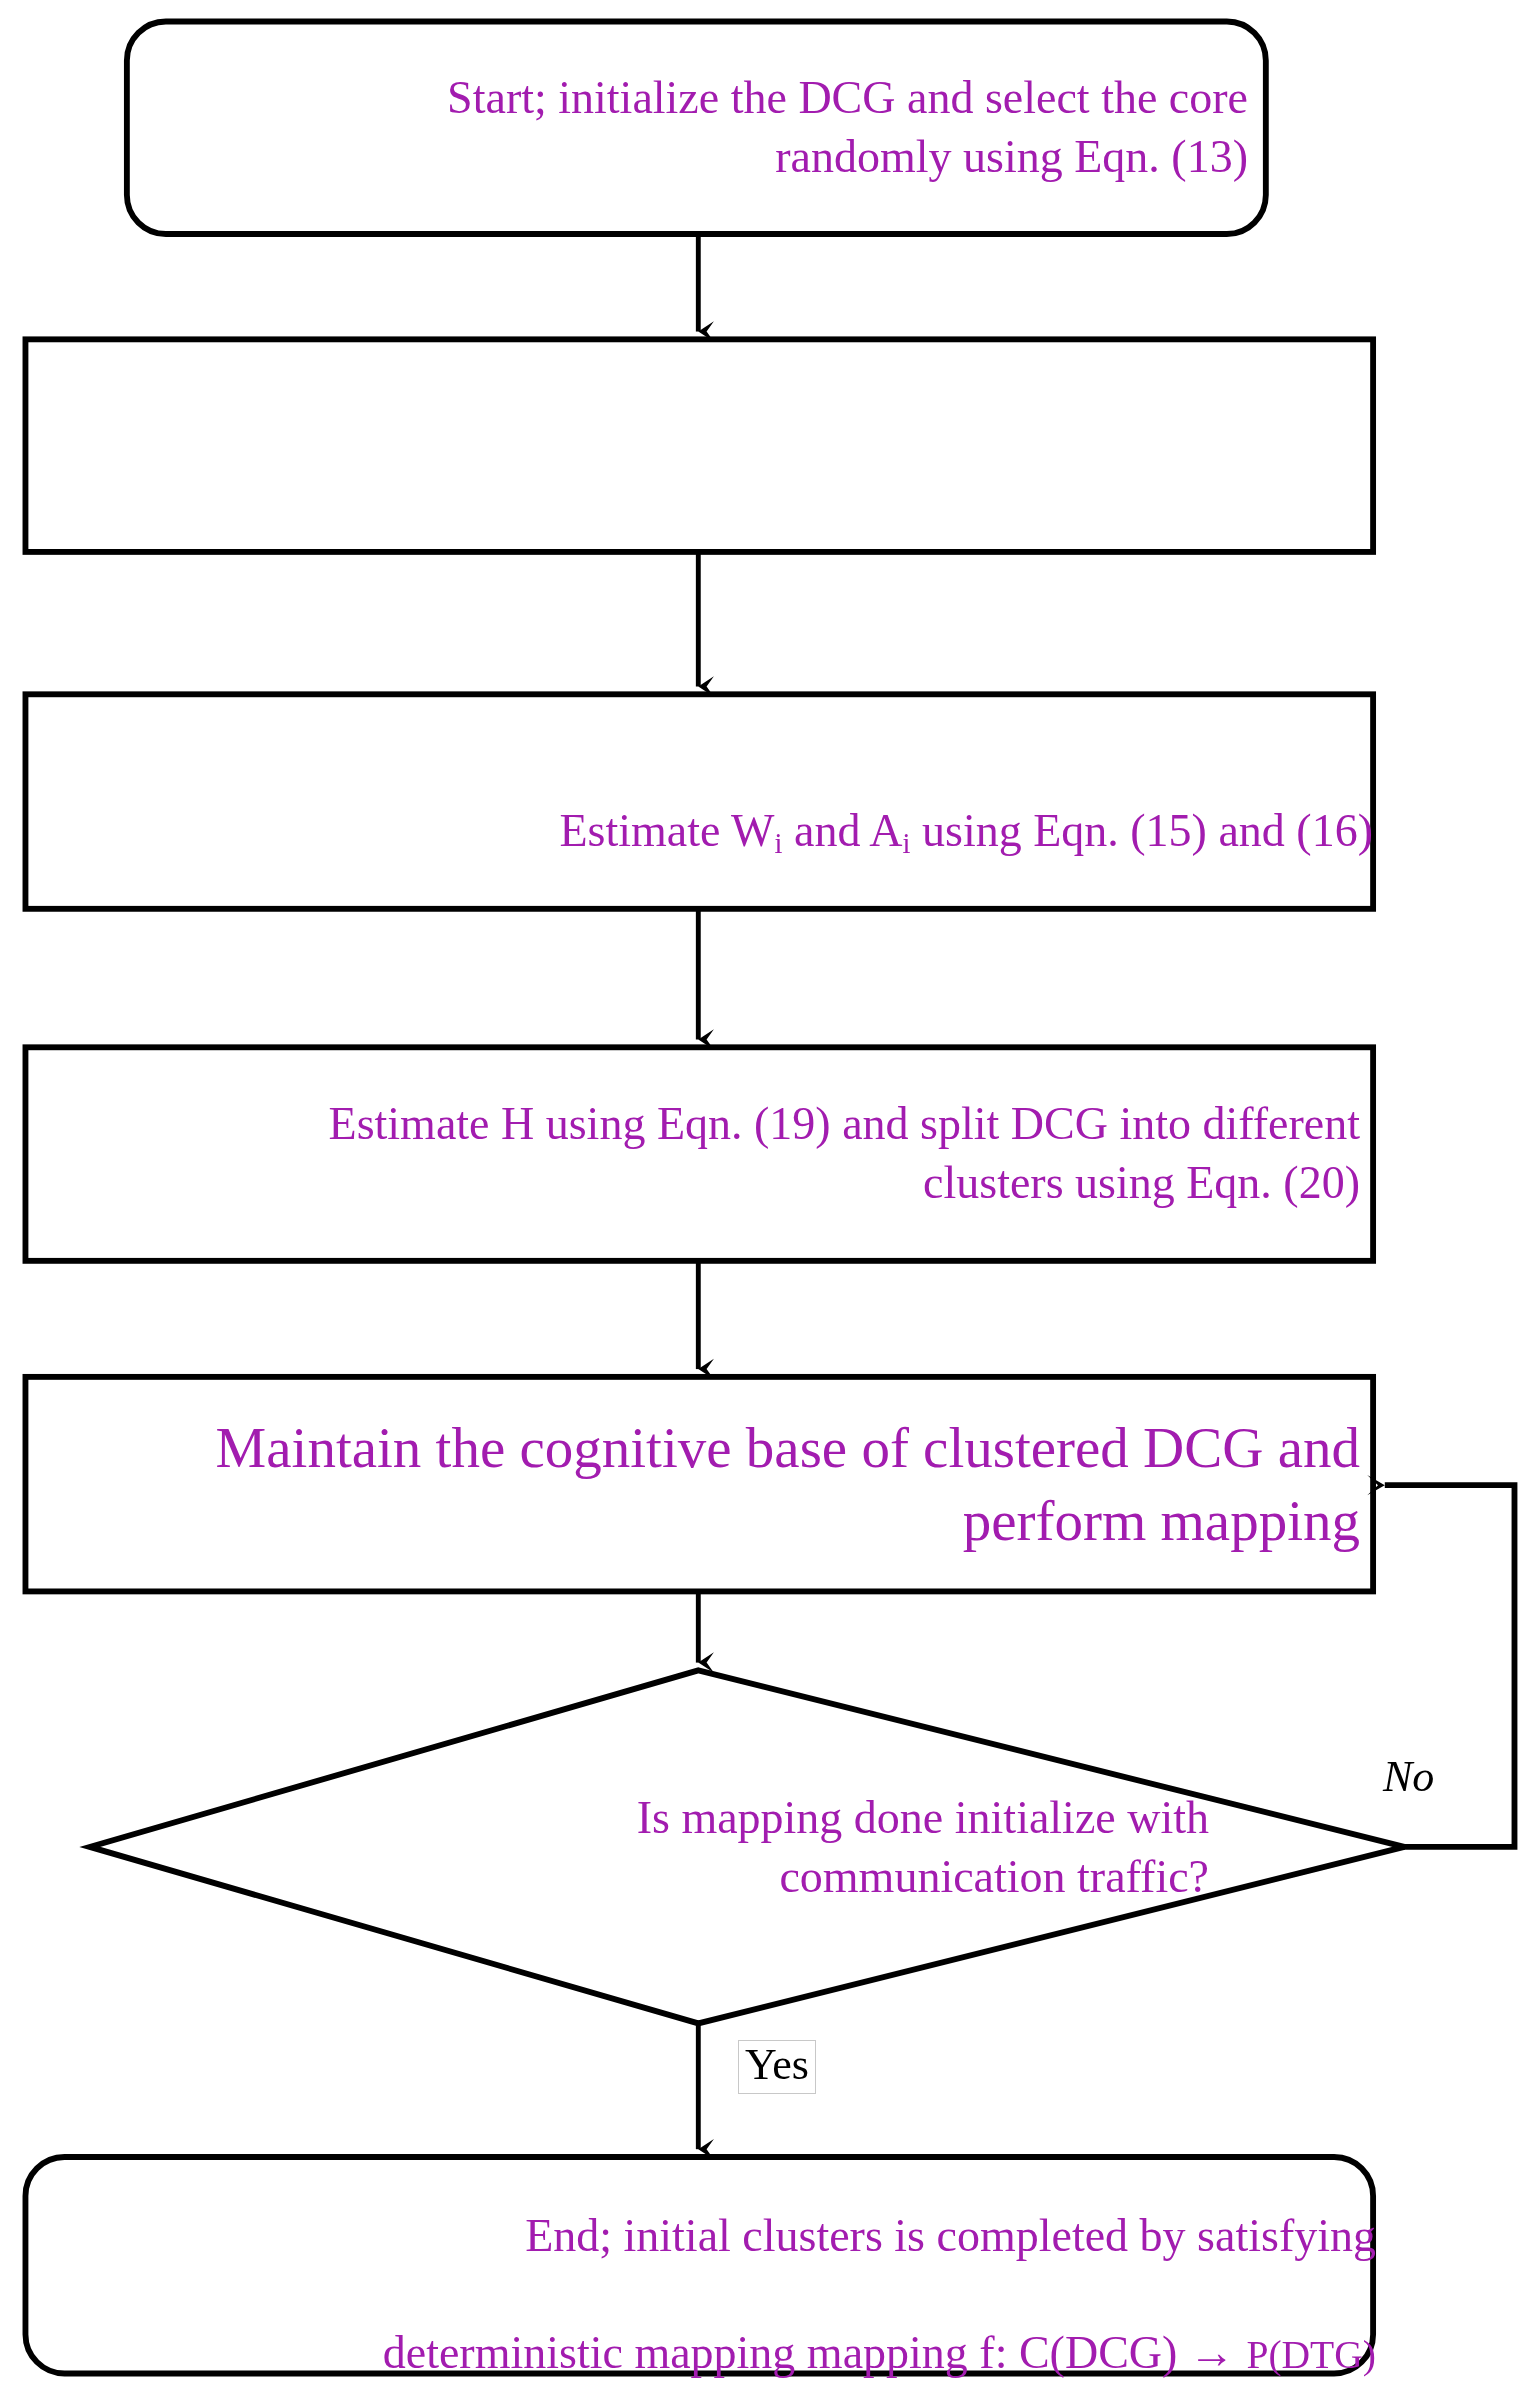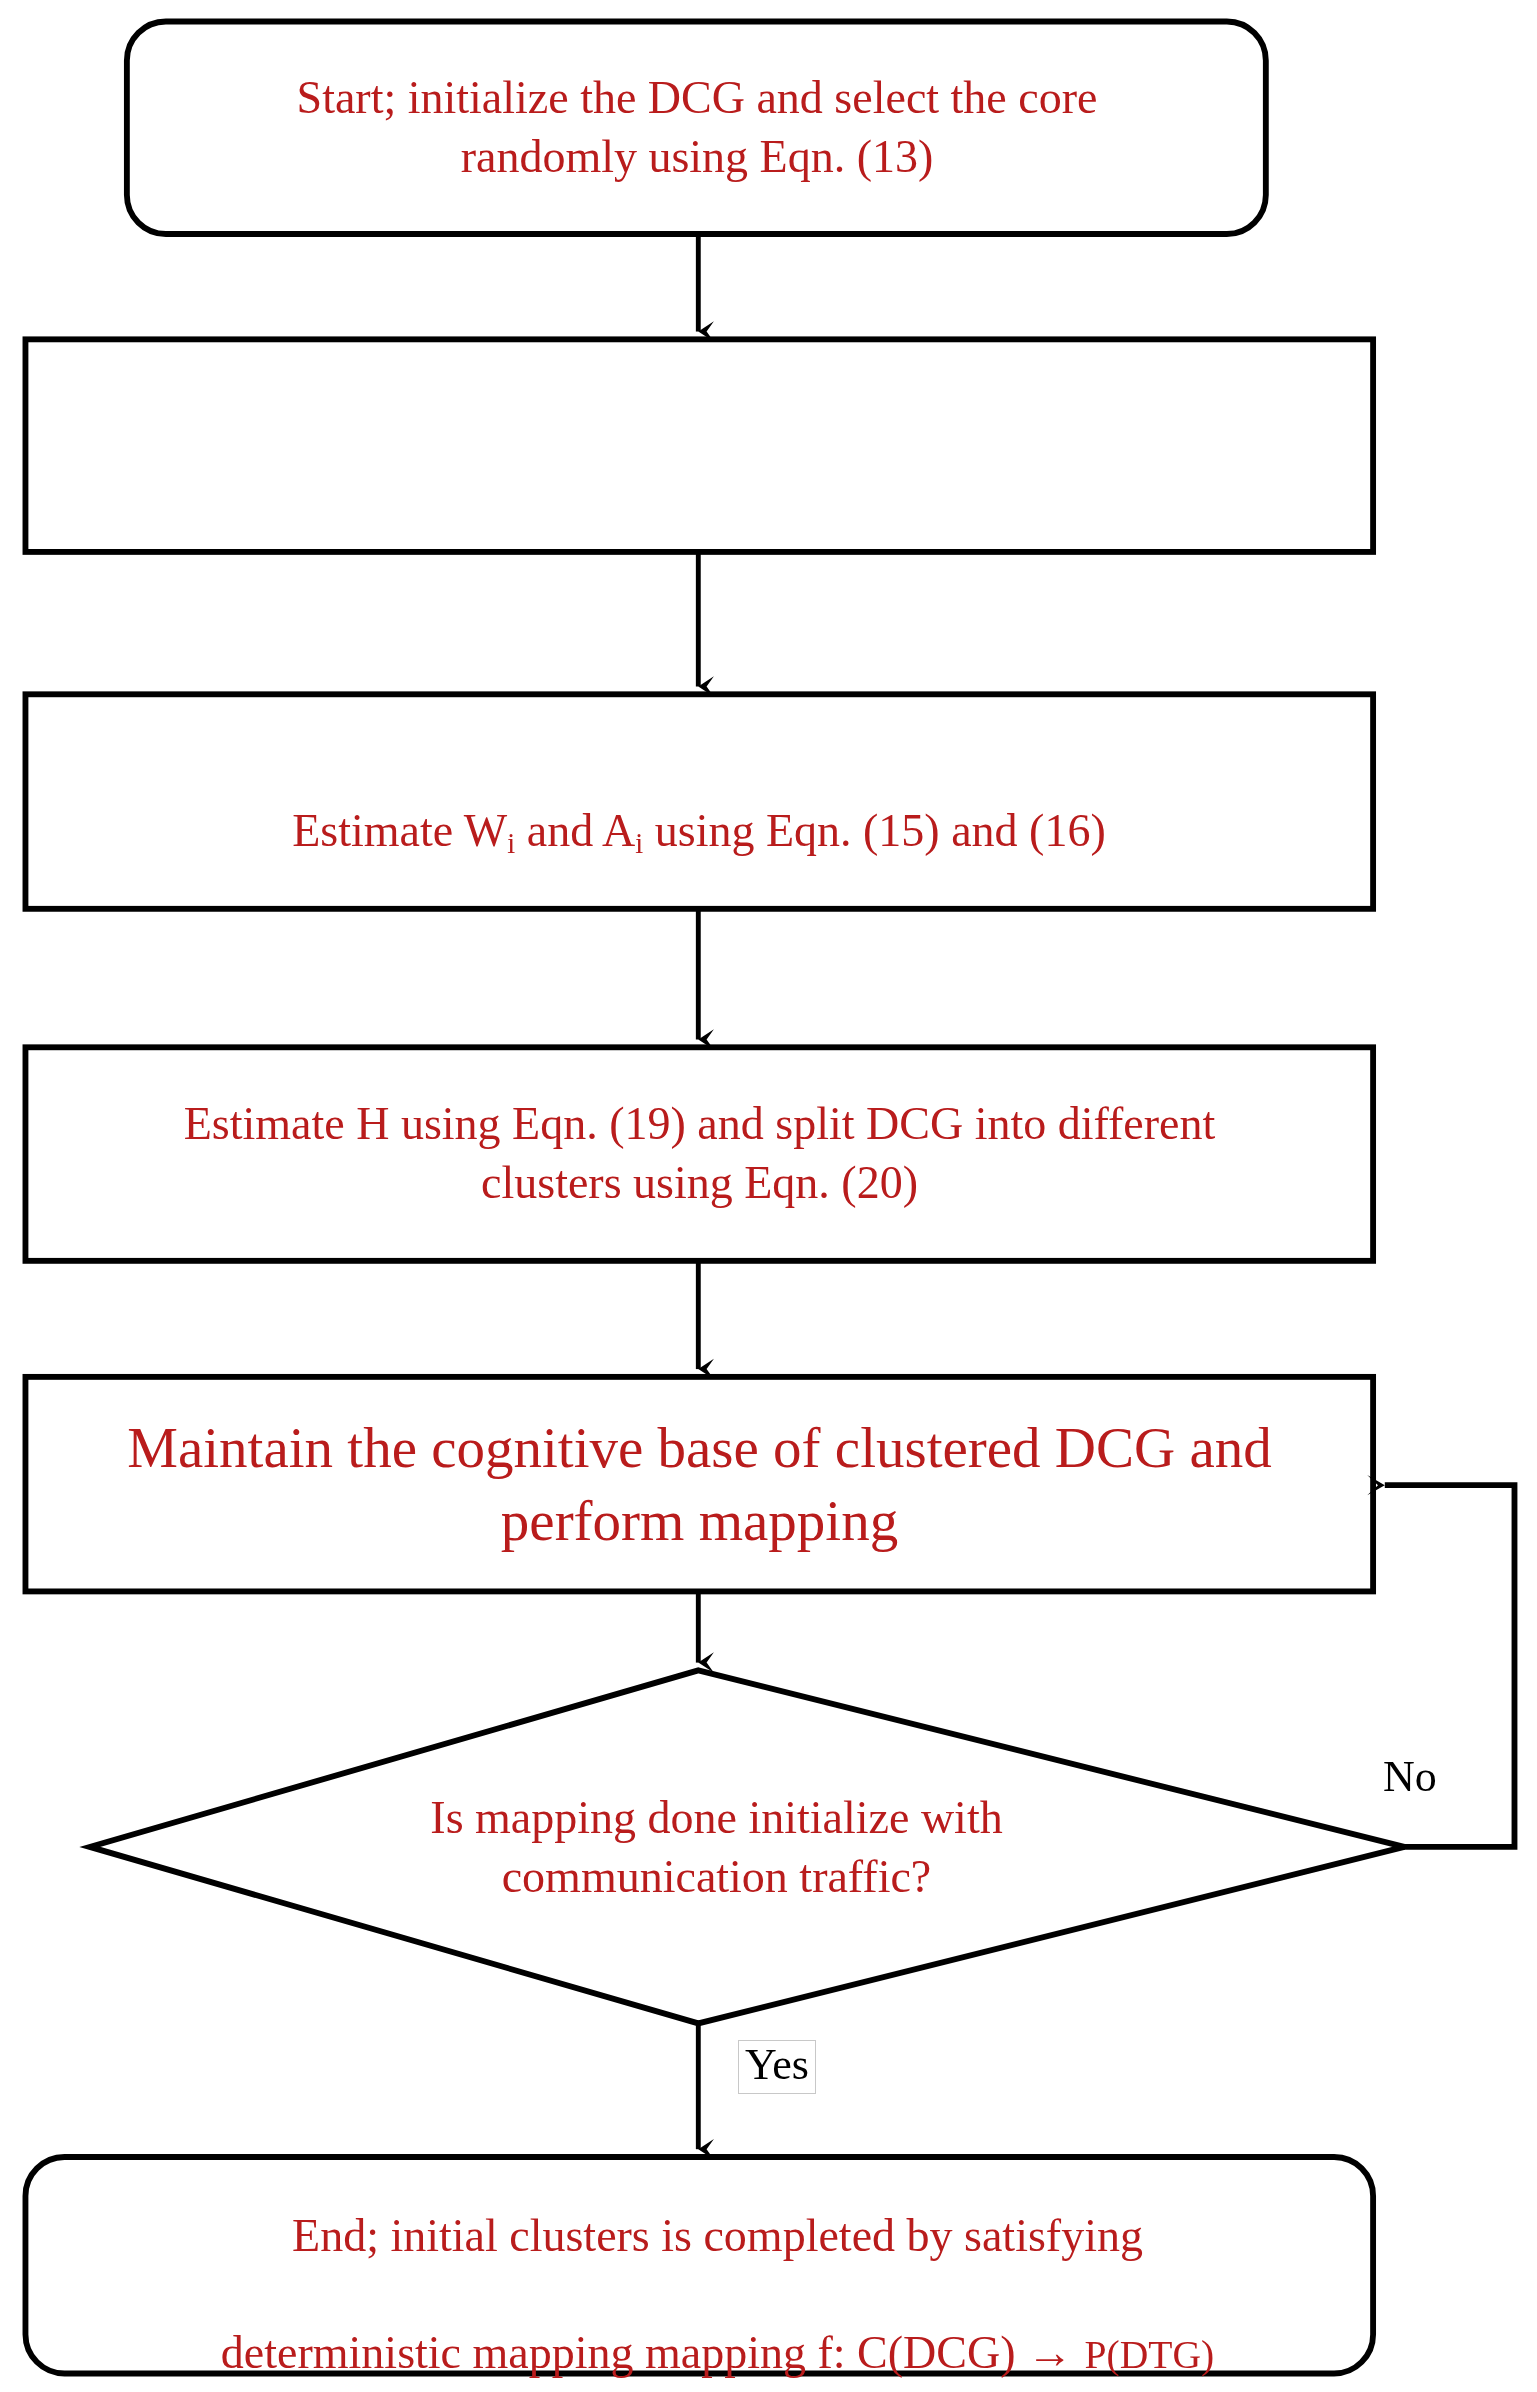--- a/index.html
+++ b/index.html
@@ -22,22 +22,22 @@
     top: 0;
     left: 0;
     width: 1538px;
     height: 2392px;
   }
   .node-label {
     position: absolute;
     display: flex;
     align-items: center;
     justify-content: center;
-    text-align: center;
-    color: #b91c1c;
+    text-align: right;
+    color: #a21caf;
     line-height: 1.28;
     pointer-events: none;
     white-space: pre-line;
   }
   .node-label span.txt {
     display: block;
     width: 100%;
   }
   
   .lbl-start {
@@ -59,21 +59,21 @@
     font-size: 46px;
   }
   
   .branch-label {
     position: absolute;
     color: #000000;
     font-size: 44px;
     line-height: 1;
   }
   .lbl-no {
-    left: 1383px; top: 1755px;
+    left: 1383px; top: 1755px; font-style: italic;
   }
   .lbl-yes {
     left: 720px; top: 2040px;
     border: 1px solid #c8c8c8;
     background: #ffffff;
     padding: 2px 5.9px 5.9px 5.9px;
     margin-left: 18px;
   }
   sub {
     font-size: 0.62em;

